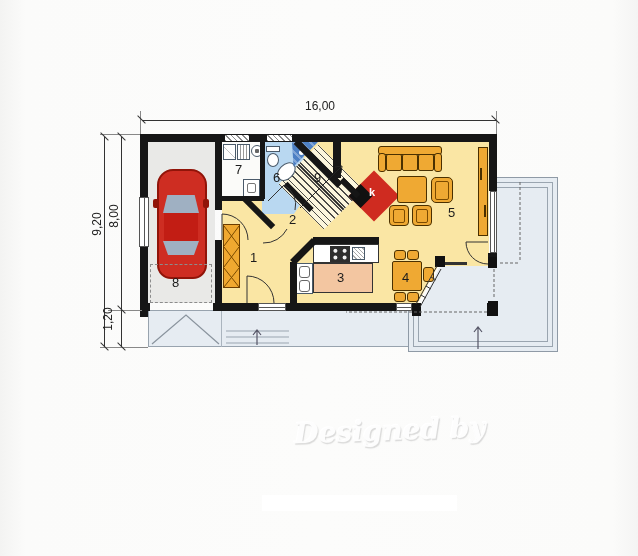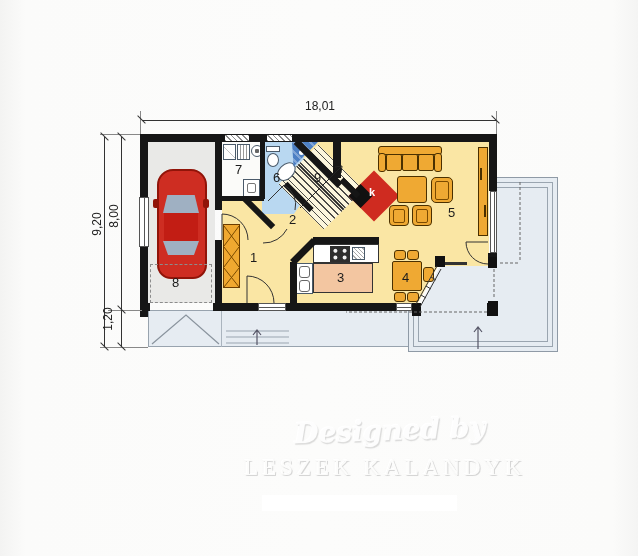--- a/index.html
+++ b/index.html
@@ -194,21 +194,21 @@
   <div class="post" style="left:412px;top:303px;width:9px;height:13px"></div>
   <div class="post" style="left:487px;top:303px;width:11px;height:13px"></div>
   <div class="post" style="left:488px;top:258px;width:9px;height:10px"></div>
   <div class="post" style="left:488px;top:301px;width:10px;height:12px"></div>
 
   <div class="extline" style="left:140px;top:111px;width:1px;height:23px"></div>
   <div class="extline" style="left:496px;top:111px;width:1px;height:23px"></div>
   <div class="dimline" style="left:142px;top:120px;width:354px;height:1px"></div>
   <div class="tick" style="left:136px;top:119px"></div>
   <div class="tick" style="left:490px;top:119px"></div>
-  <div class="dimlbl" style="left:280px;top:100px;width:80px">18,01</div>
+  <div class="dimlbl" style="left:280px;top:100px;width:80px">16,00</div>
 
   <div class="extline" style="left:100px;top:134px;width:40px;height:1px"></div>
   <div class="extline" style="left:108px;top:310px;width:34px;height:1px"></div>
   <div class="extline" style="left:100px;top:347px;width:48px;height:1px"></div>
   <div class="dimline" style="left:104px;top:137px;width:1px;height:210px"></div>
   <div class="tick" style="left:99px;top:136px"></div>
   <div class="tick" style="left:99px;top:346px"></div>
   <div class="dimlbl vert" style="left:82px;top:218px;width:30px">9,20</div>
   <div class="dimline" style="left:121px;top:137px;width:1px;height:173px"></div>
   <div class="tick" style="left:116px;top:136px"></div>
@@ -255,16 +255,15 @@
   <div class="rlbl" style="left:289px;top:213px">2</div>
   <div class="rlbl" style="left:337px;top:271px">3</div>
   <div class="rlbl" style="left:402px;top:271px">4</div>
   <div class="rlbl" style="left:448px;top:206px">5</div>
   <div class="rlbl" style="left:273px;top:171px">6</div>
   <div class="rlbl" style="left:235px;top:163px">7</div>
   <div class="rlbl" style="left:172px;top:276px">8</div>
   <div class="rlbl" style="left:314px;top:171px">9</div>
 
   <div class="wm1">Designed by</div>
-  <div class="wm2">LESZEK KALANDYK</div>
   <div class="wm3"></div>
 
 </div>
 
 </body></html>

